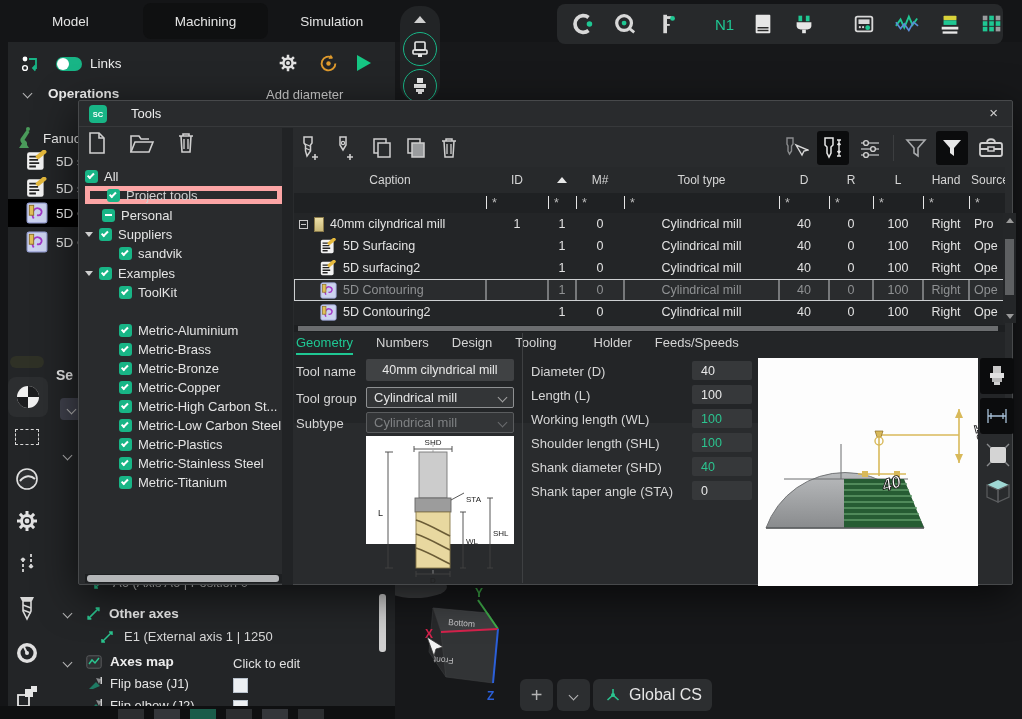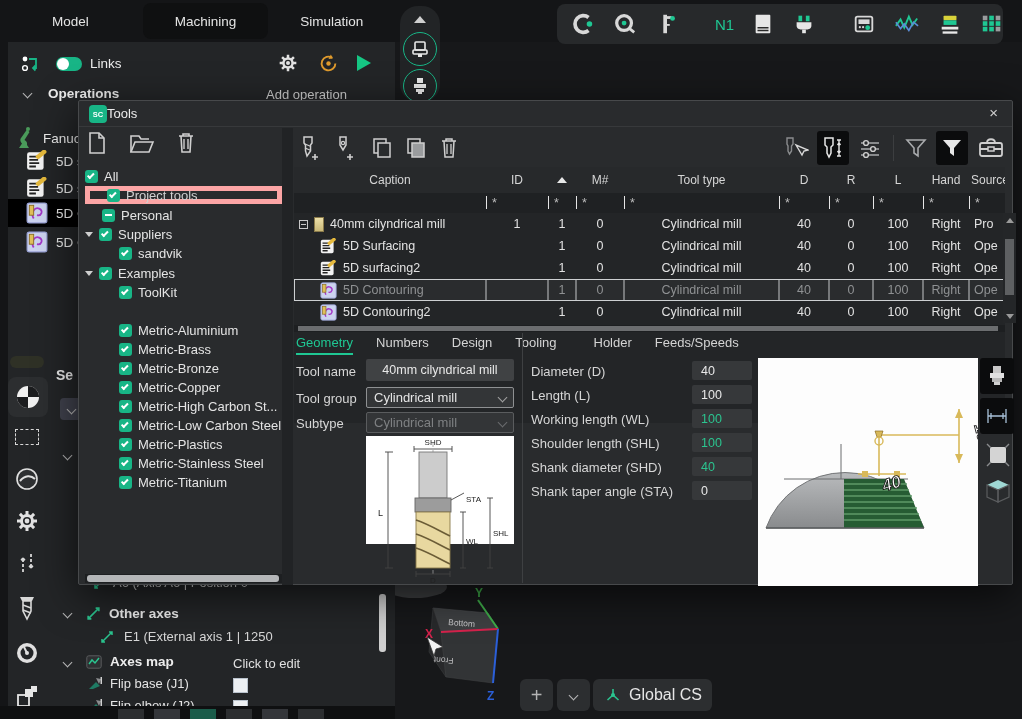--- a/index.html
+++ b/index.html
@@ -217,21 +217,21 @@
         <svg width="21" height="21" viewBox="0 0 22 22">
           <path d="M18.2 11 a7.2 7.2 0 1 1 -3.2-6" fill="none" stroke="#e09b2d" stroke-width="2"></path>
           <path d="M13.5 1.5 l2 4.2 -4.5 .6 z" fill="#e09b2d"></path>
           <circle cx="11" cy="11" r="2.3" fill="#e09b2d"></circle>
         </svg>
       </div>
     <div class="a" style="left:349px;top:13px;width:0;height:0;border-top:8px solid transparent;border-bottom:8px solid transparent;border-left:14px solid #16c784"></div>
 
     <div class="a chev" style="left:16px;top:48px;transform:rotate(45deg)"></div>
     <div class="a boldlab" style="left:40px;top:44px">Operations</div>
-    <div class="a" style="left:258px;top:45px;font-size:13px;color:#cfcfcf">Add operation</div>
+    <div class="a" style="left:258px;top:45px;font-size:13px;color:#cfcfcf">Add diameter</div>
 
     <div class="a fx" style="left:8px;top:84px;gap:7px">
       <span>
           <svg width="20" height="24" viewBox="0 0 20 24">
             <path d="M3 22 h10 l-2-3 c.5-3-1-4-2.5-5 l5-8 -2.5-2.5 -6 8.5 c-1.5 2 0 4.5 1 5.5 z" fill="#4a9a5a"></path>
             <circle cx="12" cy="3" r="2" fill="#4a9a5a"></circle>
           </svg>
         </span>
       <span style="font-size:13.5px;color:#ececec">Fanuc</span>
     </div>
@@ -434,21 +434,21 @@
   </div>
 
   <div class="a" id="dialog">
 
     <div class="a fx" style="left:0;top:0;width:933px;height:26px;border-bottom:1px solid #37393b">
       <div style="width:18px;height:18px;border-radius:4px;background:#18b586;margin-left:10px;display:flex;align-items:center;justify-content:center">
           <svg width="14" height="14" viewBox="0 0 14 14">
             <text x="7" y="10" text-anchor="middle" font-size="7.5" font-weight="bold" fill="#fff" font-family="Liberation Sans,sans-serif">SC</text>
           </svg>
         </div>
-      <span style="margin-left:0;font-size:13px;color:#ececec">Tools</span>
+      <span style="margin-left:24px;font-size:13px;color:#ececec">Tools</span>
       <span style="position:absolute;right:14px;top:3px;font-size:15px;color:#cfcfcf">×</span>
     </div>
 
     <div class="a fx" style="left:8px;top:30px;gap:22px">
       <span>
           <svg width="20" height="24" viewBox="0 0 20 24">
             <path d="M3 2 h9 l5 5 v15 h-14 z" fill="none" stroke="#cfcfcf" stroke-width="1.6"></path>
             <path d="M12 2 v5 h5" fill="none" stroke="#cfcfcf" stroke-width="1.6"></path>
           </svg>
         </span>

